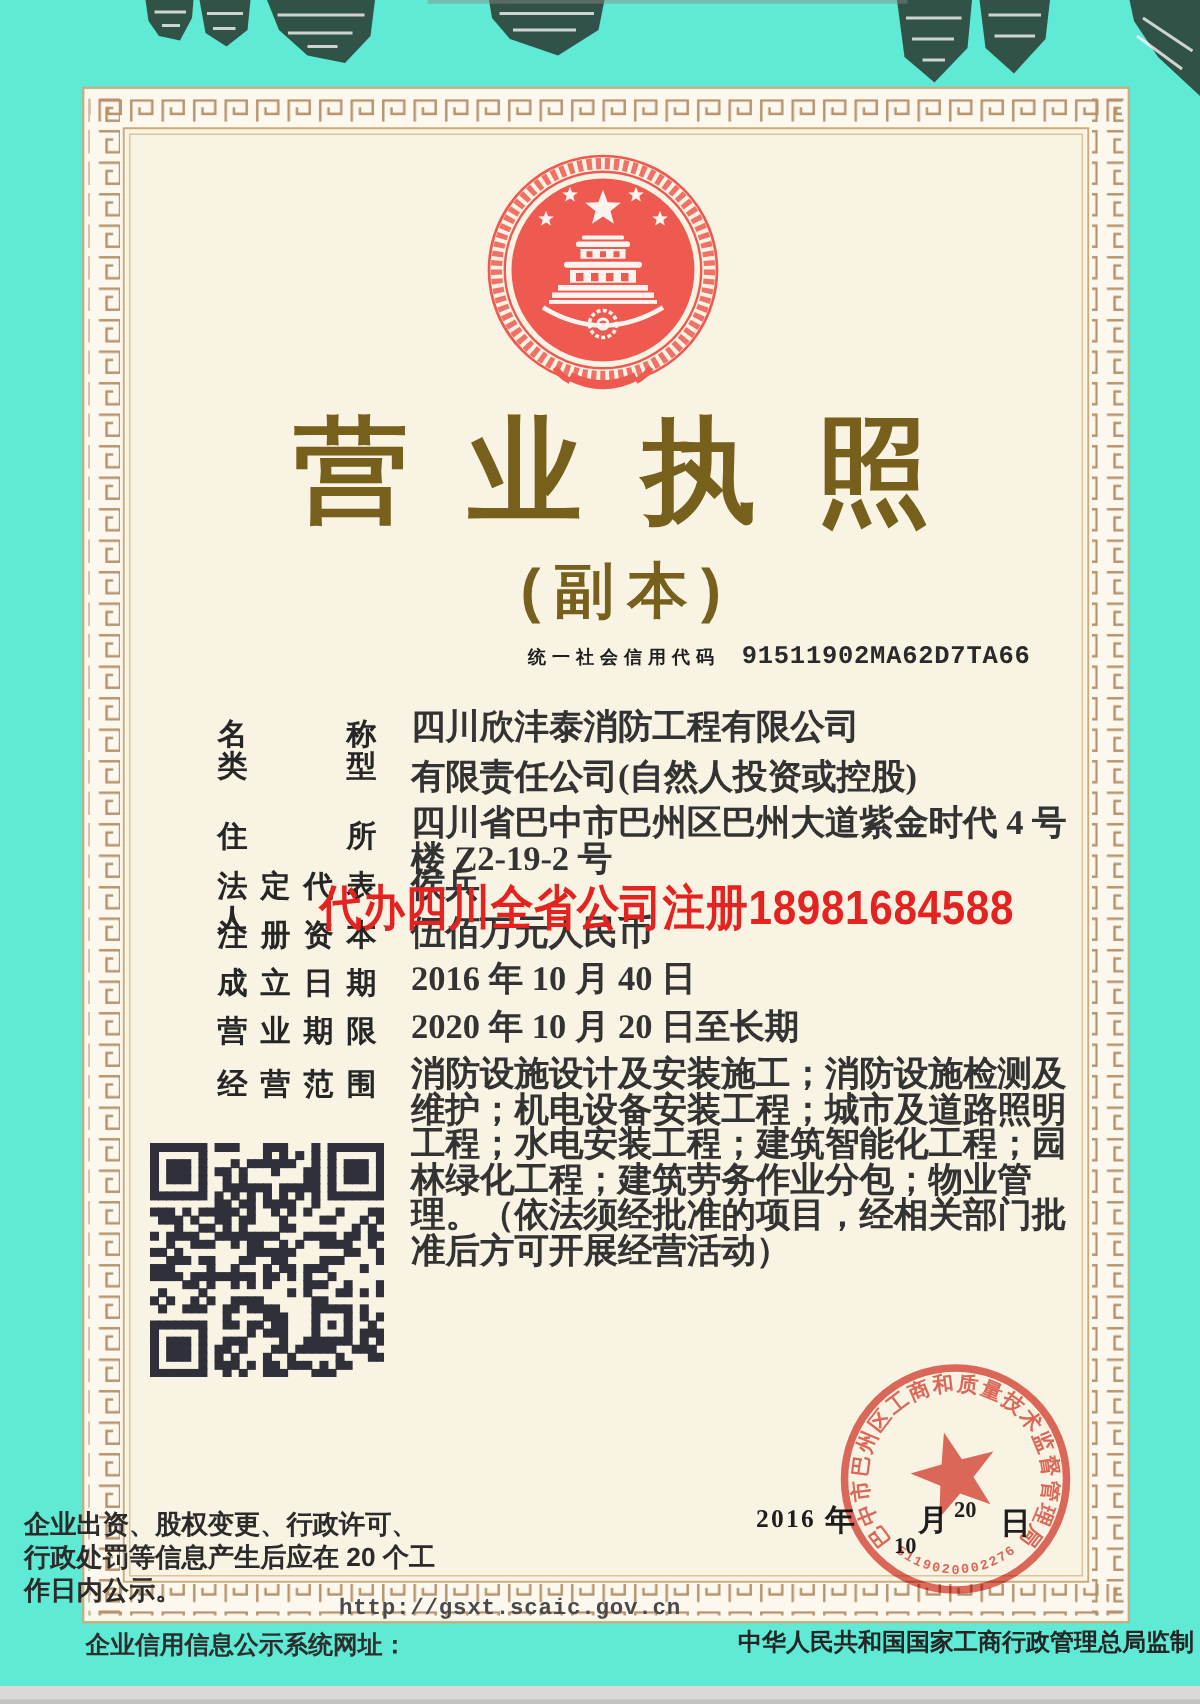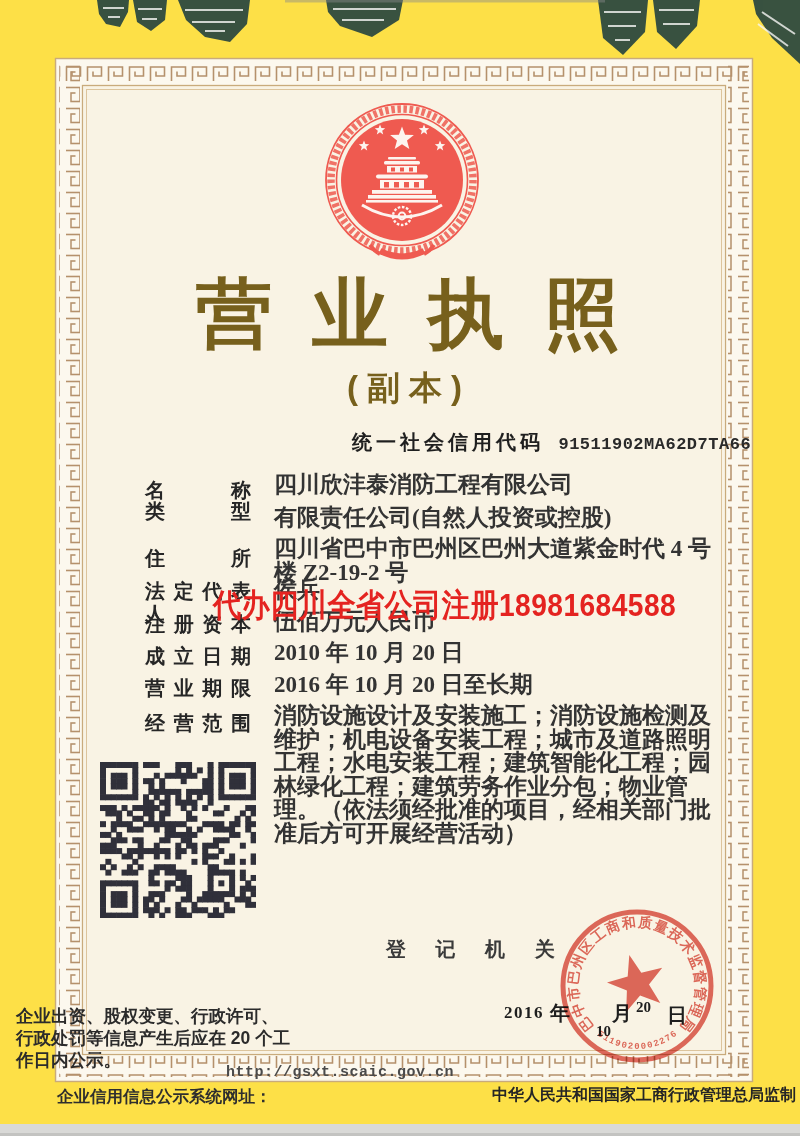--- a/index.html
+++ b/index.html
@@ -1,26 +1,26 @@
 <!DOCTYPE html>
 <html><head>
 <meta charset="utf-8">
 <style>
   html,body{margin:0;padding:0;}
   body{width:800px;height:1136px;overflow:hidden;background:#fdfdfc;}
-  #page{position:relative;width:800px;height:1136px;background:#fde047;font-family:"Liberation Sans",sans-serif;}
+  #page{position:relative;width:800px;height:1136px;background:#5eead4;font-family:"Liberation Sans",sans-serif;}
   
   #frame-svg{position:absolute;left:0;top:0;z-index:1;}
   #artifacts-svg{position:absolute;left:0;top:0;z-index:6;}
   
   .cert-title{position:absolute;left:196px;top:264px;font-size:76px;font-weight:800;letter-spacing:40px;color:#77601c;z-index:3;white-space:nowrap;}
-  .cert-subtitle{position:absolute;left:347px;top:366px;font-size:33px;font-weight:700;letter-spacing:9px;color:#77601c;z-index:3;white-space:nowrap;}
+  .cert-subtitle{position:absolute;left:347px;top:366px;font-size:40px;font-weight:700;letter-spacing:9px;color:#77601c;z-index:3;white-space:nowrap;}
   
   .credit-row{position:absolute;left:352px;top:429px;z-index:3;white-space:nowrap;}
-  .credit-label{font-size:20px;font-weight:700;letter-spacing:4px;color:#1f1f1f;text-align:center;}
+  .credit-label{font-size:12px;font-weight:700;letter-spacing:4px;color:#1f1f1f;text-align:center;}
   .credit-value{font-family:"Liberation Mono",monospace;font-size:17px;font-weight:600;color:#2a2a2a;margin-left:10px;letter-spacing:0.5px;}
   
   .f-label{position:absolute;left:145px;width:106px;font-size:20px;font-weight:700;color:#262626;text-align:justify;text-align-last:justify;z-index:3;line-height:1.15;}
   .f-value{position:absolute;left:274px;width:446px;font-family:"Liberation Serif",serif;font-size:23px;font-weight:600;line-height:23.6px;color:#333;z-index:3;}
   
   .watermark{position:absolute;left:213px;top:584px;font-size:32px;font-weight:700;color:#e42320;z-index:5;white-space:nowrap;transform:scaleX(.88);transform-origin:left top;letter-spacing:0.5px;}
   
   #qr{position:absolute;left:100px;top:762px;width:156px;height:156px;z-index:3;}
   
   .reg-label{position:absolute;left:386px;top:936px;font-size:20px;font-weight:600;letter-spacing:12px;color:#3a3a3a;z-index:3;white-space:nowrap;}
@@ -161,24 +161,24 @@
   <div class="f-label" style="top:547px">住 所</div>
   <div class="f-value" style="top:537px">四川省巴中市巴州区巴州大道紫金时代 4 号楼 Z2-19-2 号</div>
 
   <div class="f-label" style="top:580px">法 定 代 表 人</div>
   <div class="f-value" style="top:578px">侯兵</div>
 
   <div class="f-label" style="top:613px">注 册 资 本</div>
   <div class="f-value" style="top:610px">伍佰万元人民币</div>
 
   <div class="f-label" style="top:645px">成 立 日 期</div>
-  <div class="f-value" style="top:641px">2010 年 10 月 20 日</div>
+  <div class="f-value" style="top:641px">2016 年 10 月 40 日</div>
 
   <div class="f-label" style="top:677px">营 业 期 限</div>
-  <div class="f-value" style="top:673px">2016 年 10 月 20 日至长期</div>
+  <div class="f-value" style="top:673px">2020 年 10 月 20 日至长期</div>
 
   <div class="f-label" style="top:712px">经 营 范 围</div>
   <div class="f-value" style="top:704px">消防设施设计及安装施工；消防设施检测及维护；机电设备安装工程；城市及道路照明工程；水电安装工程；建筑智能化工程；园林绿化工程；建筑劳务作业分包；物业管理。（依法须经批准的项目，经相关部门批准后方可开展经营活动）</div>
 
   <div class="watermark">代办四川全省公司注册18981684588</div>
 
   <div id="qr"><svg width="156" height="156">
         <rect x="0.00" y="0.00" width="6" height="6" fill="#30303a"></rect>
         <rect x="5.38" y="0.00" width="6" height="6" fill="#30303a"></rect>
         <rect x="10.76" y="0.00" width="6" height="6" fill="#30303a"></rect>
@@ -580,21 +580,20 @@
         <rect x="48.41" y="150.62" width="6" height="6" fill="#30303a"></rect>
         <rect x="59.17" y="150.62" width="6" height="6" fill="#30303a"></rect>
         <rect x="75.31" y="150.62" width="6" height="6" fill="#30303a"></rect>
         <rect x="80.69" y="150.62" width="6" height="6" fill="#30303a"></rect>
         <rect x="86.07" y="150.62" width="6" height="6" fill="#30303a"></rect>
         <rect x="107.59" y="150.62" width="6" height="6" fill="#30303a"></rect>
         <rect x="112.97" y="150.62" width="6" height="6" fill="#30303a"></rect>
         <rect x="118.34" y="150.62" width="6" height="6" fill="#30303a"></rect>
       </svg></div>
 
-  <div class="reg-label">登 记 机 关</div>
 
   <div class="date-row">
     <span class="d-year">2016</span>
     <span class="d-yu">年</span>
     <span class="d-mn">10</span>
     <span class="d-mu">月</span>
     <span class="d-dn">20</span>
     <span class="d-du">日</span>
   </div>
 

